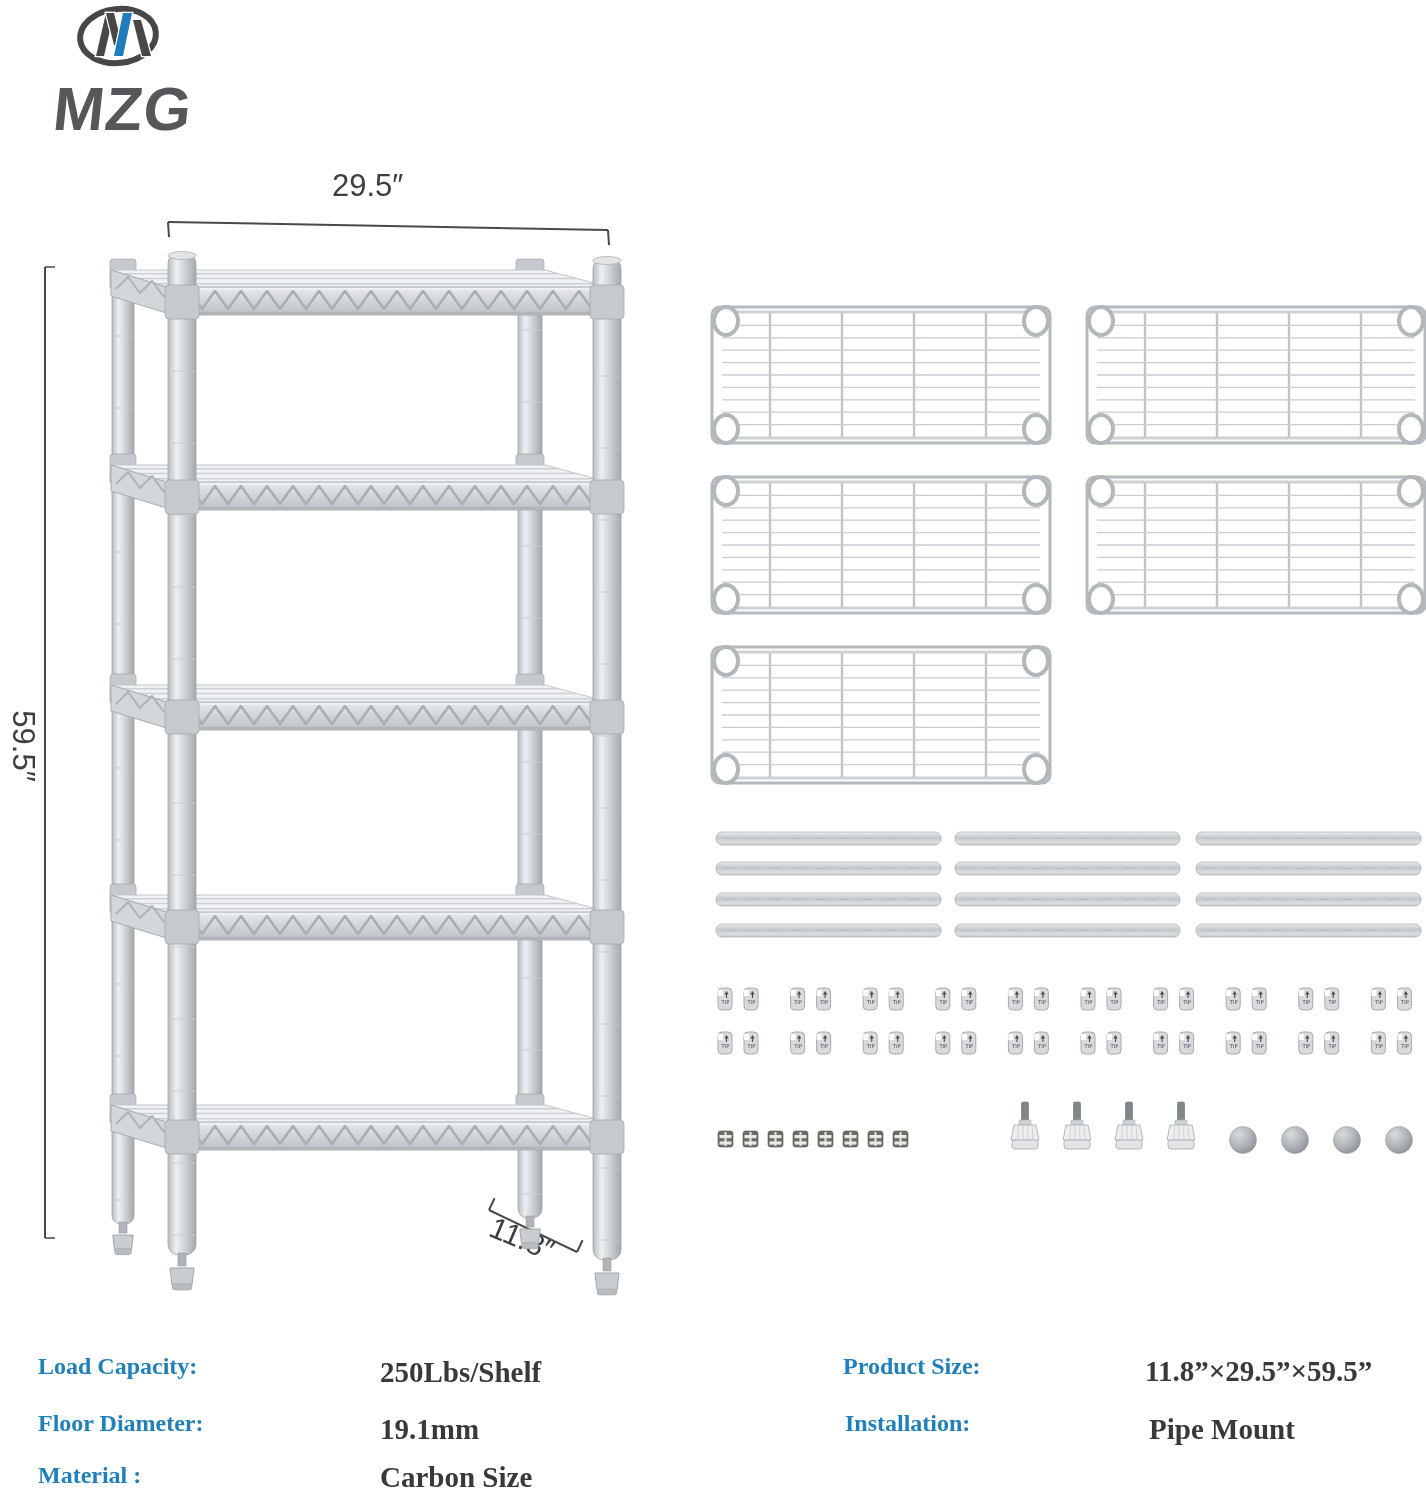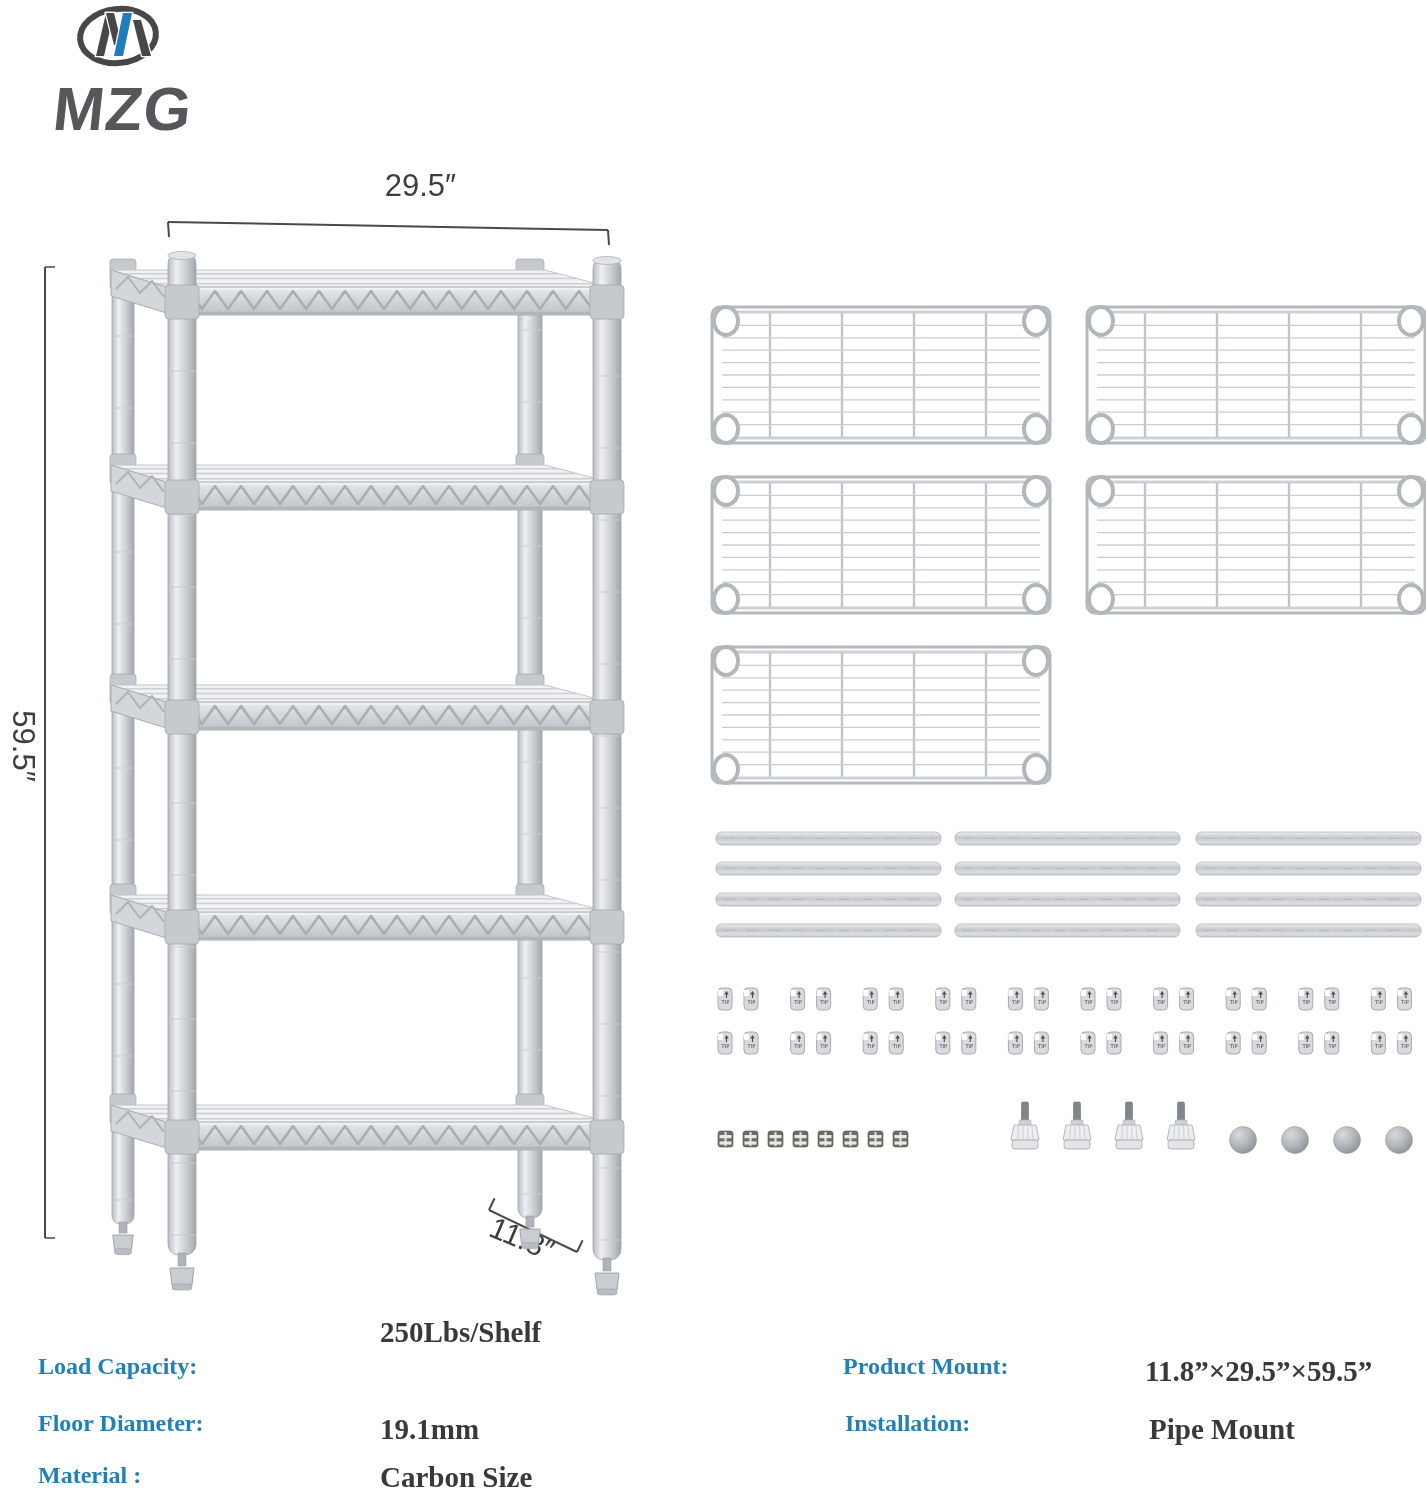--- a/index.html
+++ b/index.html
@@ -5,21 +5,21 @@
 <style>
   html,body{margin:0;padding:0;background:#fff;}
   .canvas{position:relative;width:1426px;height:1493px;background:#ffffff;overflow:hidden;
           font-family:"Liberation Sans",sans-serif;}
   .logo{position:absolute;left:10px;top:0;width:230px;height:160px;}
   .logo-emblem{position:absolute;left:0;top:0;}
   .logo-text{position:absolute;left:18px;top:74px;width:190px;text-align:center;
              font-weight:bold;font-size:61px;letter-spacing:1px;color:#56575a;
              transform:skewX(-6deg);font-family:"Liberation Sans",sans-serif;}
   .dim-label{position:absolute;color:var(--dim,#3e3e40);font-size:31px;}
-  .dim-w{left:332px;top:168px;width:124px;text-align:right;}
+  .dim-w{left:332px;top:168px;width:124px;text-align:left;}
   .dim-h{left:-38px;top:728px;width:122px;text-align:center;transform:rotate(90deg);}
   .dim-d{left:459px;top:1222px;width:126px;text-align:center;transform:rotate(23deg);font-size:30px;}
   .spec-label{position:absolute;font-family:"Liberation Serif",serif;font-weight:bold;
               font-size:24px;color:var(--accent,#2280b8);white-space:nowrap;}
   .spec-value{position:absolute;font-family:"Liberation Serif",serif;font-weight:bold;
               font-size:29px;color:var(--dark,#39393b);white-space:nowrap;}
   svg{position:absolute;display:block;}
 </style>
 </head>
 <body>
@@ -825,22 +825,22 @@
         <g>
           <circle cx="657" cy="860" r="13.5" fill="url(#psph)" stroke="#9a9ea3" stroke-width="0.6"></circle>
         </g>
         <g>
           <circle cx="709" cy="860" r="13.5" fill="url(#psph)" stroke="#9a9ea3" stroke-width="0.6"></circle>
         </g>
       </g>
     </svg>
 
   <div class="spec-label" style="left:38px;top:1353px">Load Capacity:</div>
-  <div class="spec-value" style="left:380px;top:1316px">250Lbs/Shelf</div>
+  <div class="spec-value" style="left:380px;top:1356px">250Lbs/Shelf</div>
   <div class="spec-label" style="left:38px;top:1410px">Floor Diameter:</div>
   <div class="spec-value" style="left:380px;top:1413px">19.1mm</div>
   <div class="spec-label" style="left:38px;top:1462px">Material :</div>
   <div class="spec-value" style="left:380px;top:1461px">Carbon Size</div>
-  <div class="spec-label" style="left:843px;top:1353px">Product Mount:</div>
+  <div class="spec-label" style="left:843px;top:1353px">Product Size:</div>
   <div class="spec-value" style="left:1145px;top:1355px">11.8”×29.5”×59.5”</div>
   <div class="spec-label" style="left:845px;top:1410px">Installation:</div>
   <div class="spec-value" style="left:1149px;top:1413px">Pipe Mount</div>
 </div>
 
 </body></html>

